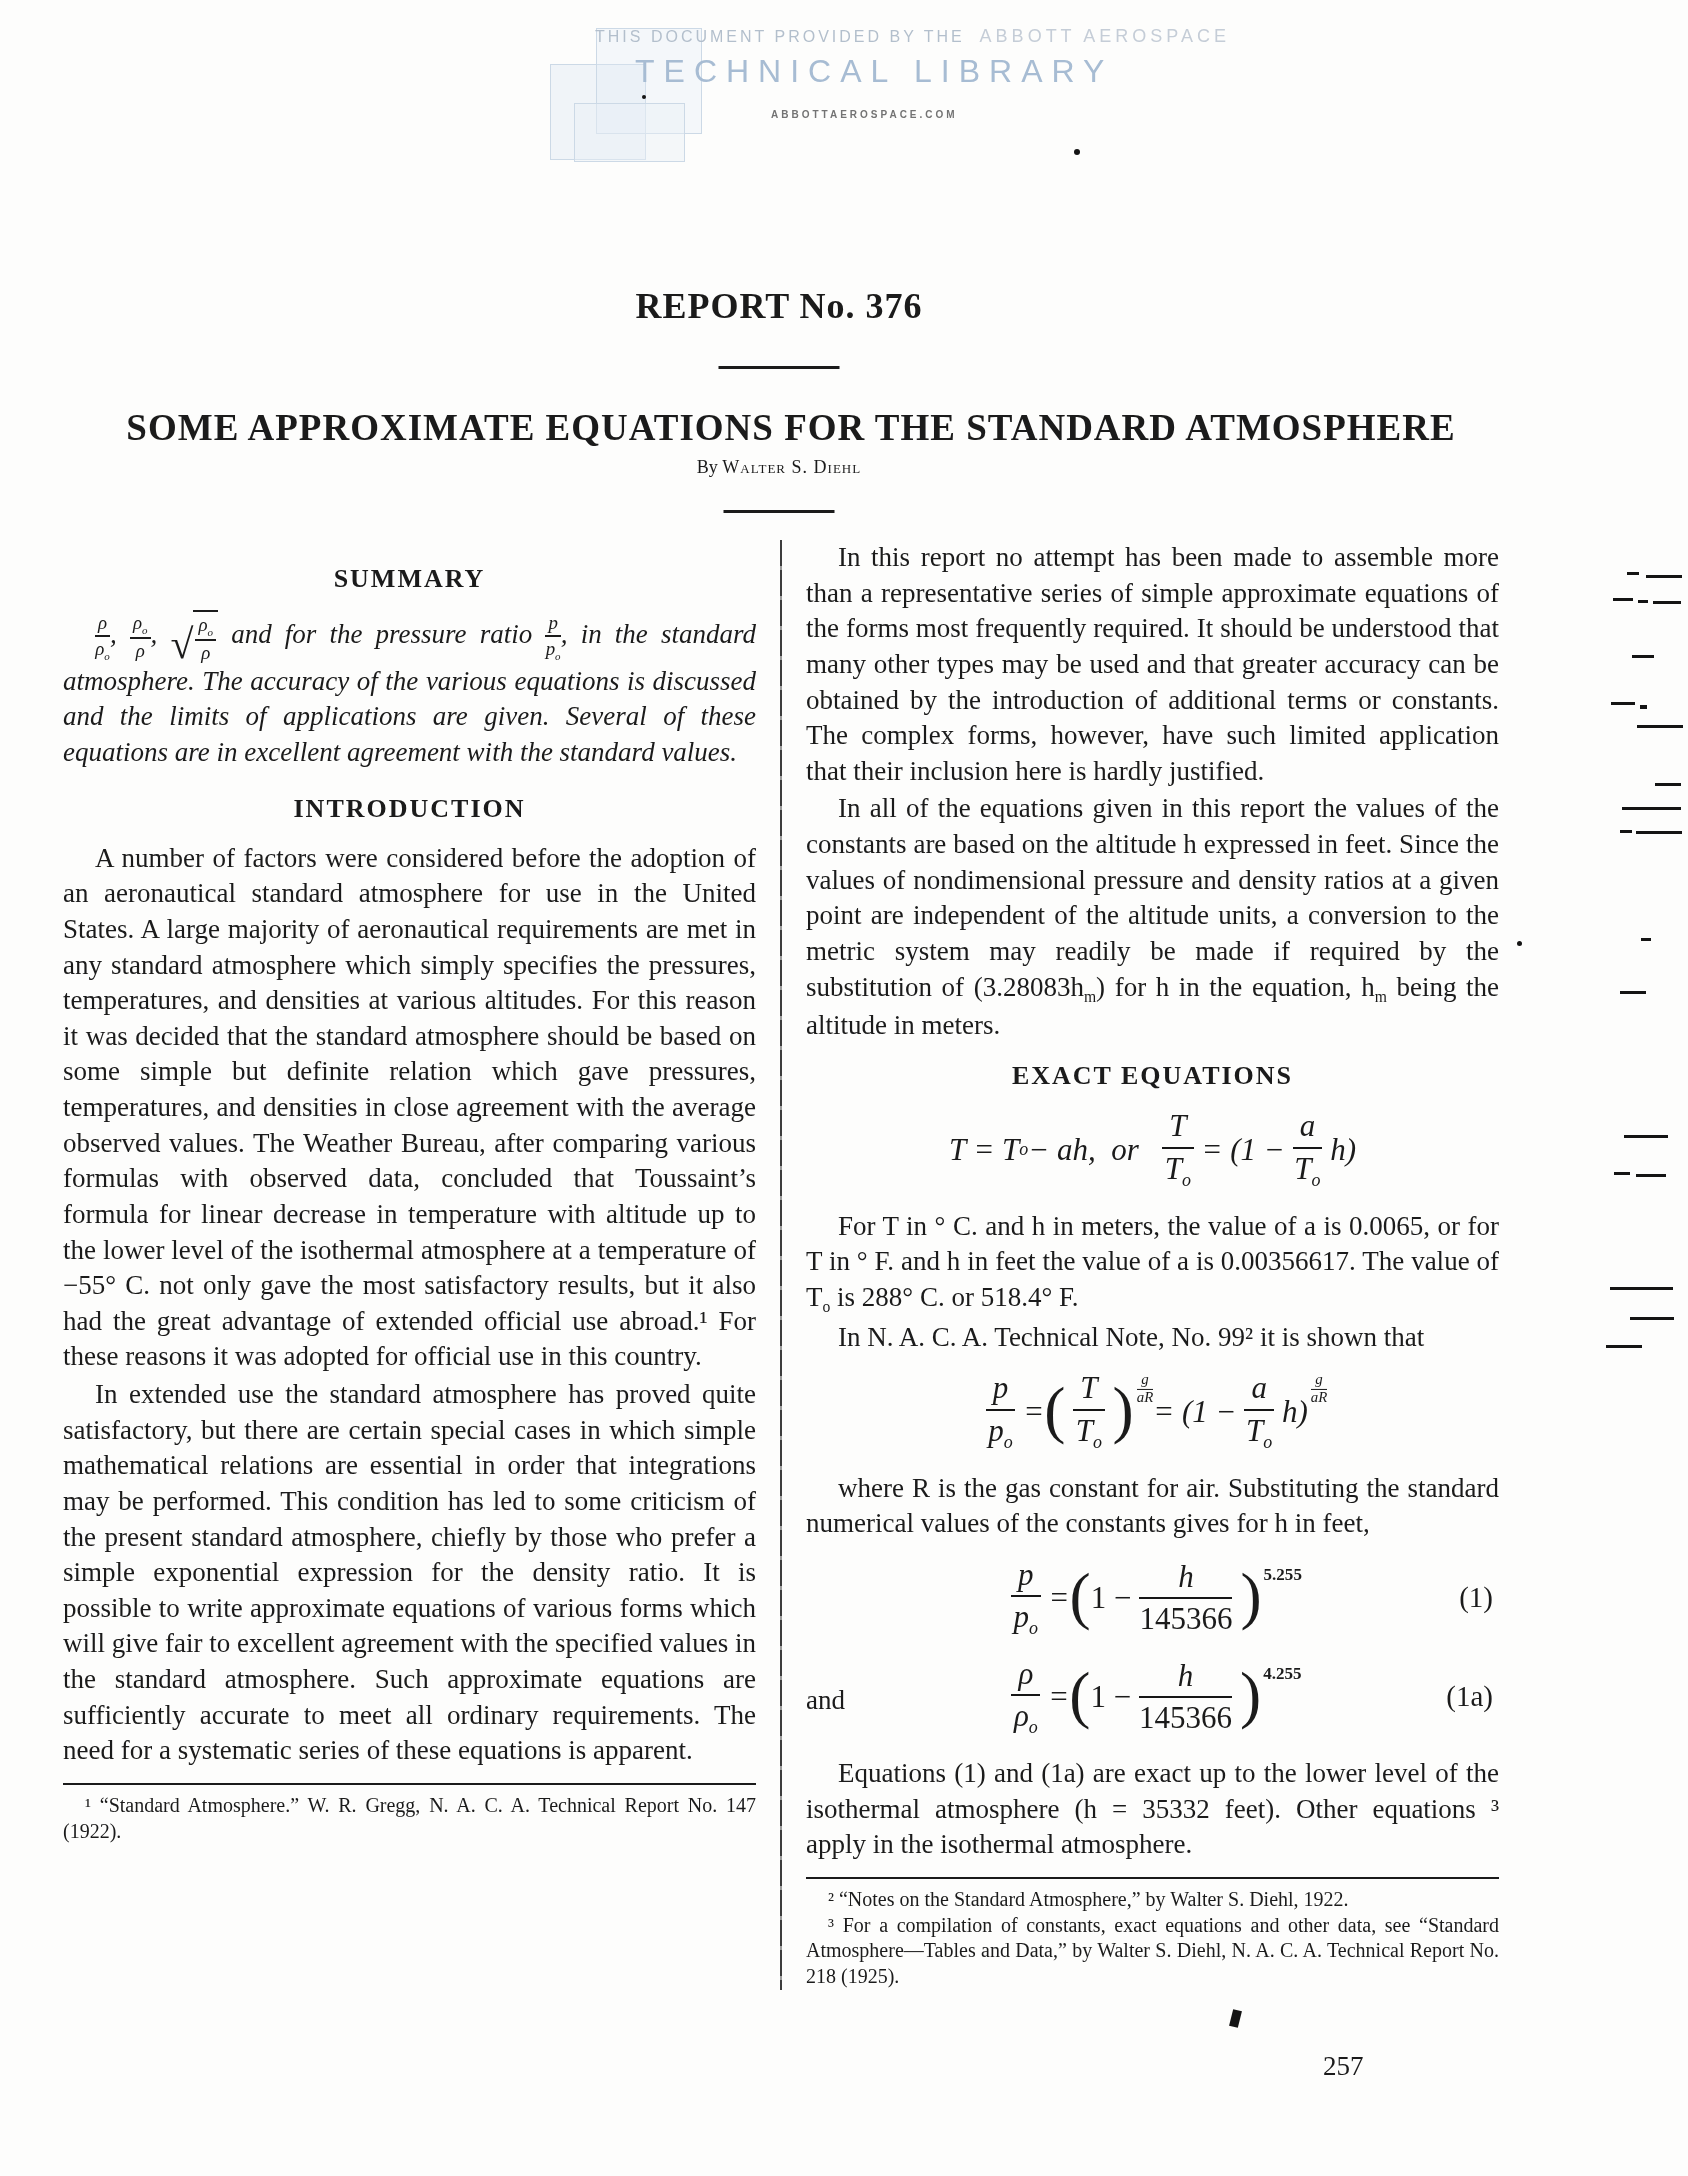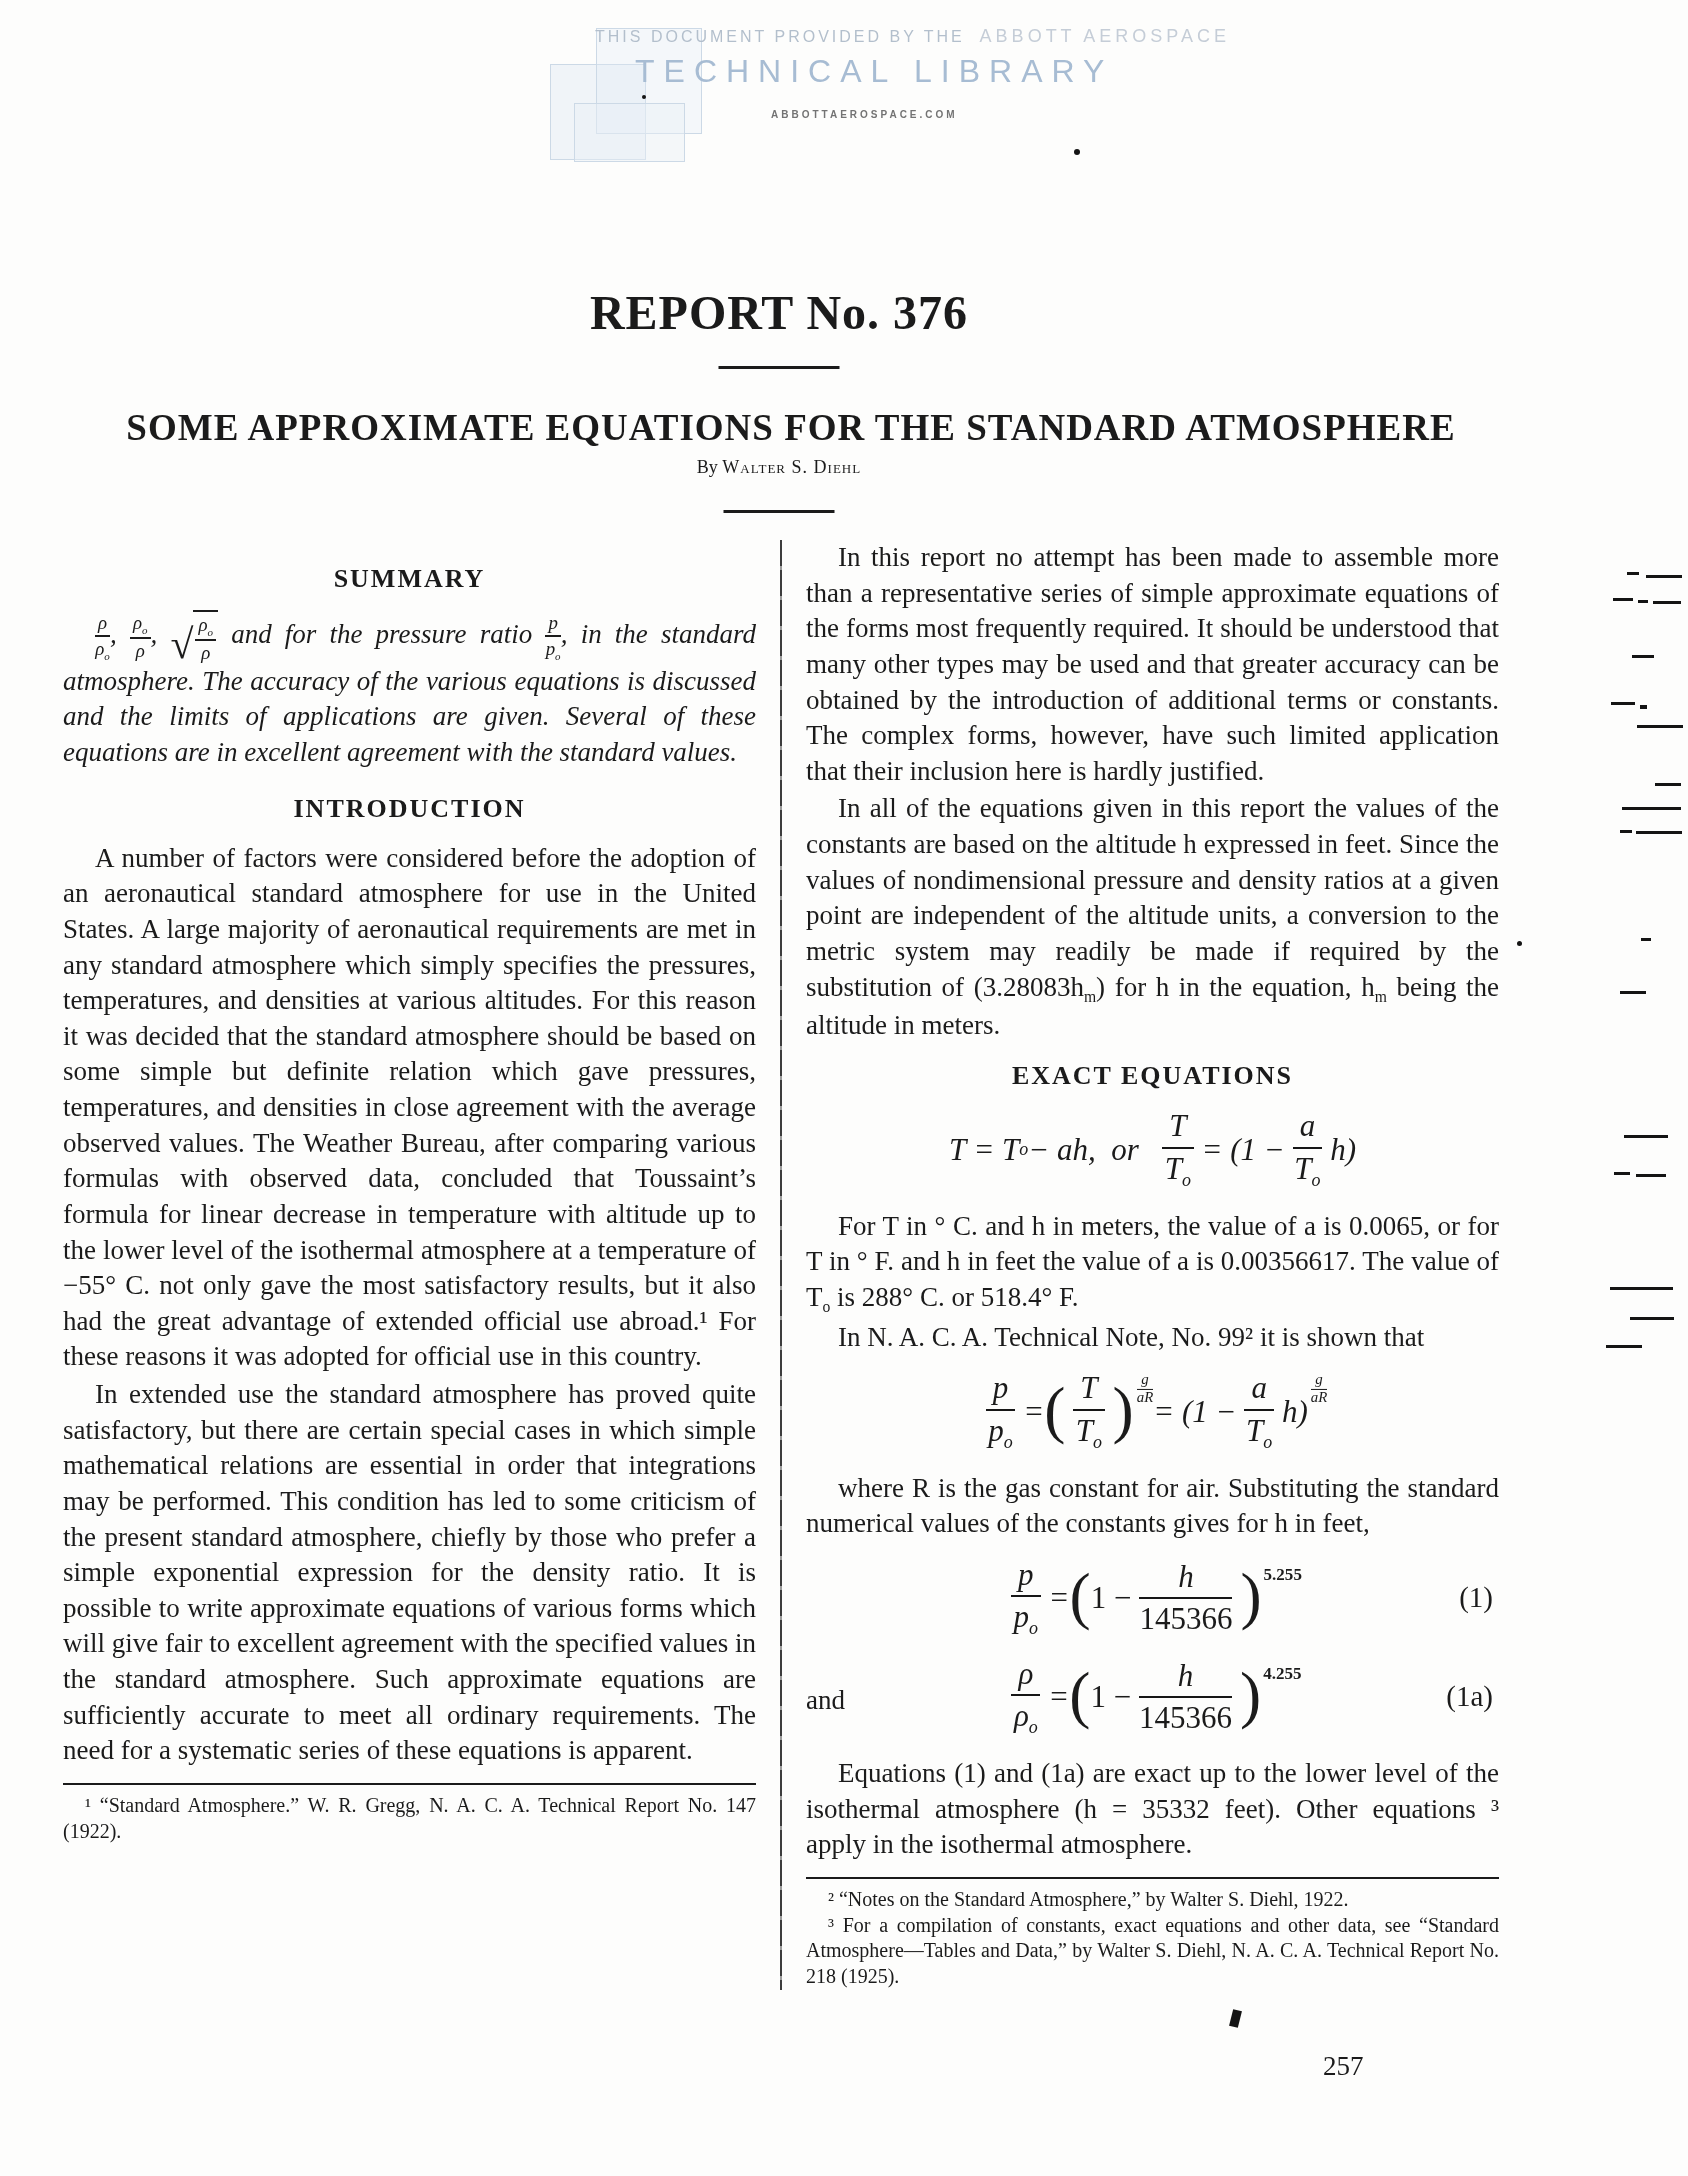--- a/index.html
+++ b/index.html
@@ -22,21 +22,21 @@
   .wm-logo .sq2{left:46px;top:12px;width:104px;height:104px;background:rgba(226,236,245,0.30);}
   .wm-logo .sq3{left:24px;top:87px;width:109px;height:57px;background:rgba(232,240,247,0.45);}
   .wm-line1{position:absolute;left:588px;top:26px;font-size:16px;letter-spacing:3px;color:#b3bfcc;white-space:nowrap;}
   .wm-line1 .abbott{color:#c5cdd7;font-size:18px;letter-spacing:4px;}
   .wm-title{position:absolute;left:628px;top:53px;font-size:32px;letter-spacing:9px;color:#a7bcd3;white-space:nowrap;}
   .wm-url{position:absolute;left:764px;top:109px;font-size:10px;letter-spacing:3px;color:#737373;white-space:nowrap;font-weight:bold;}
 
   
   .titleblock{position:absolute;left:61px;top:0;width:1436px;text-align:center;}
   .report-no{position:absolute;top:285px;left:0;width:100%;margin:0;
-     font-size:48px;font-weight:bold;letter-spacing:1px;}
+     font-size:36px;font-weight:bold;letter-spacing:1px;}
   .rule{position:absolute;left:50%;transform:translateX(-50%);background:#1b1b1b;}
   .rule1{top:366px;width:121px;height:3px;}
   .main-title{position:absolute;top:394px;left:0;width:100%;margin:12px;
      font-size:37px;font-weight:bold;letter-spacing:1px;white-space:nowrap;}
   .byline{position:absolute;top:457px;left:0;width:100%;font-size:18px;}
   .byline .sc{font-variant:small-caps;letter-spacing:1px;}
   .rule2{top:510px;width:111px;height:3px;}
 
   
   .columns{position:absolute;top:540px;left:63px;width:1436px;display:flex;align-items:stretch;}

